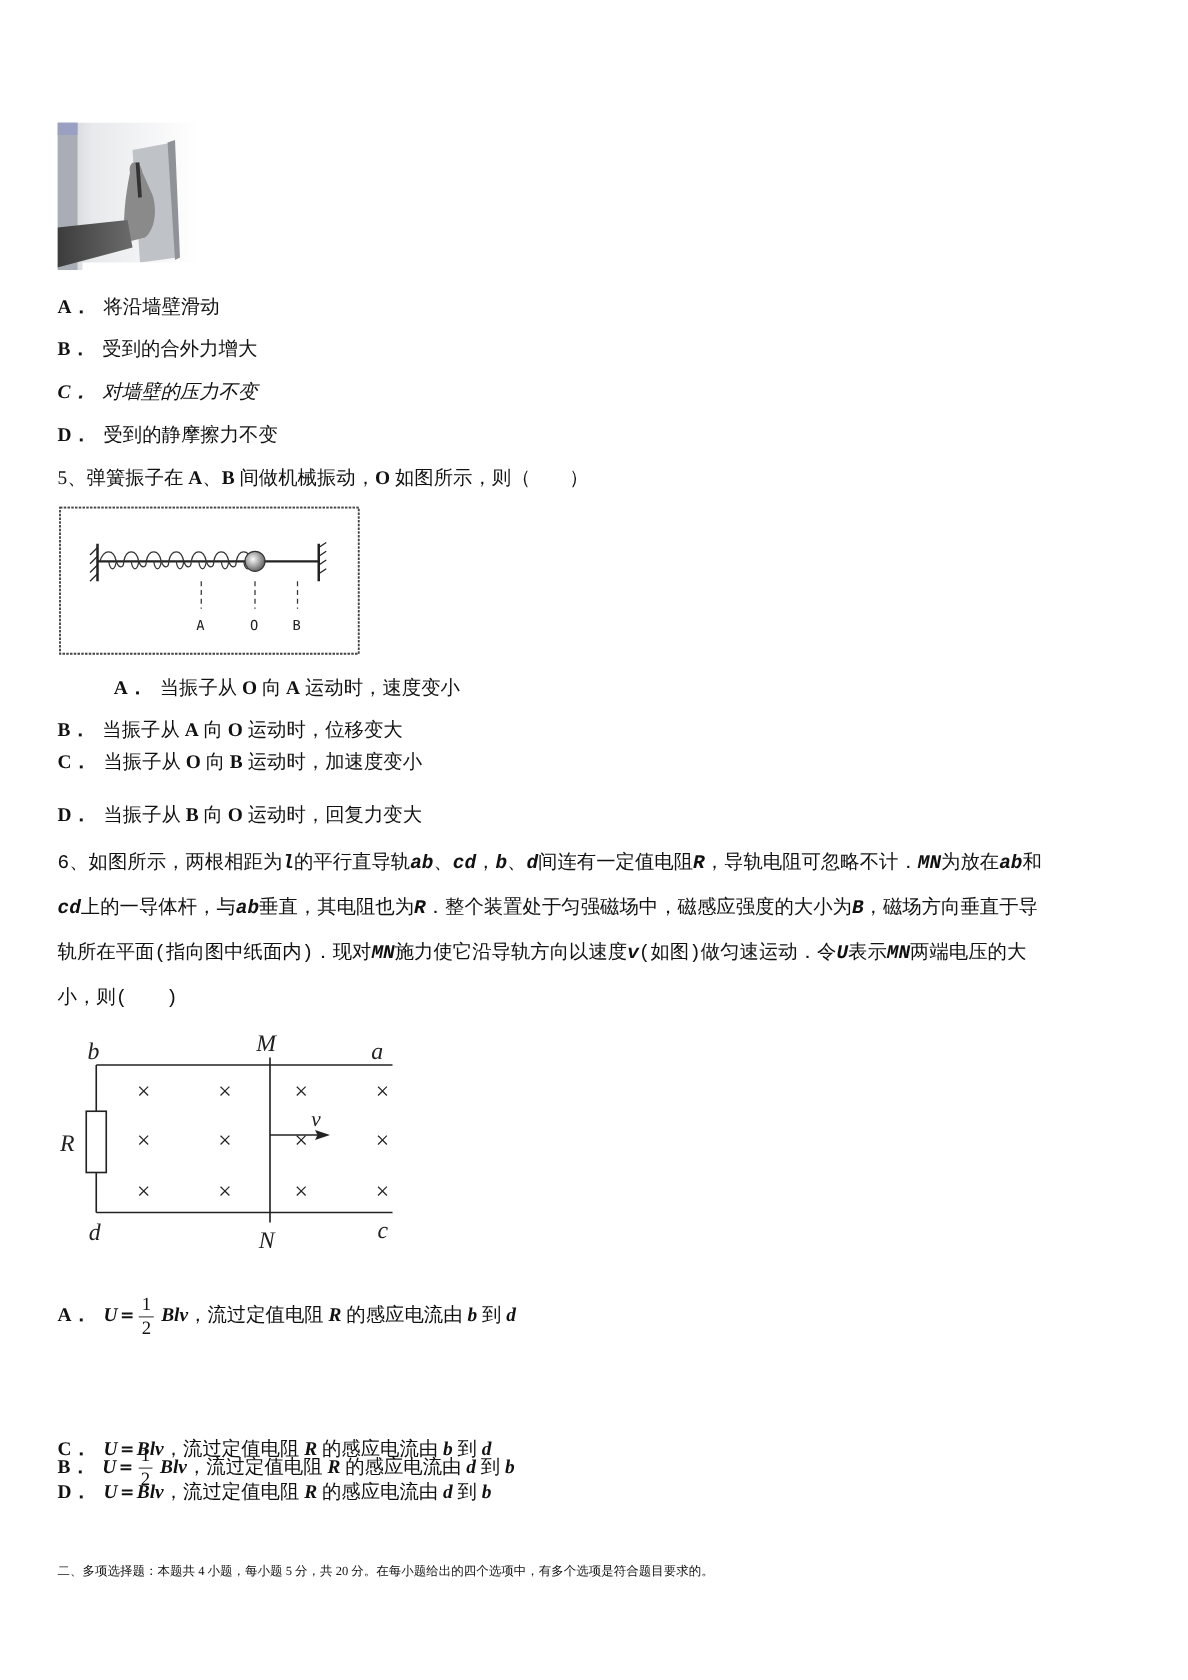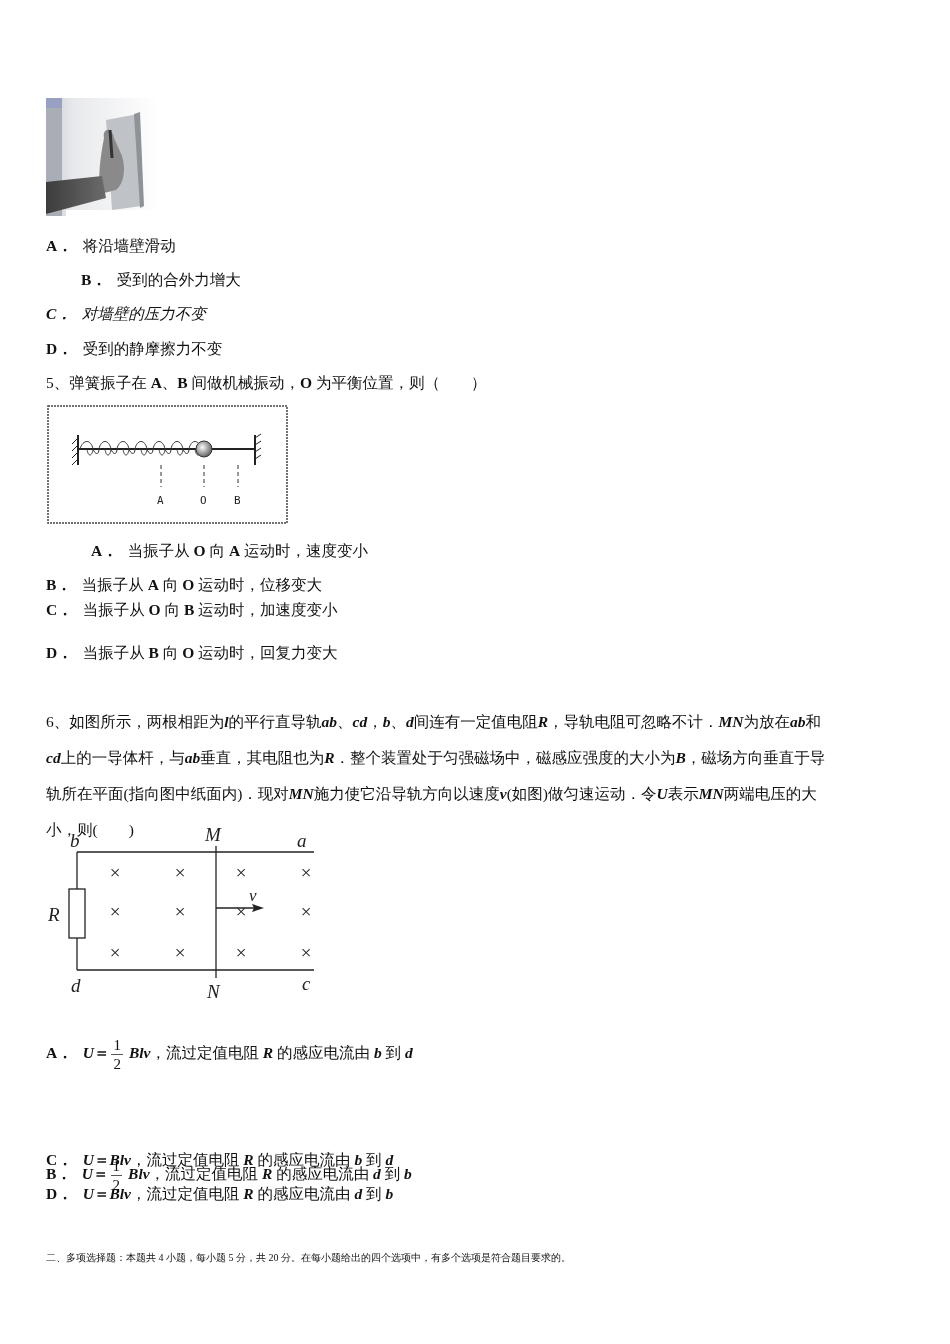--- a/index.html
+++ b/index.html
@@ -39,35 +39,35 @@
     <path d="M58,40 C56,30 66,28 68,40 L76,58 C80,70 78,86 70,92 L54,96 C52,80 54,60 58,40 Z" fill="#8a8a8a"></path>
     <path d="M64,32 L66,60" stroke="#333" stroke-width="3"></path>
     <path d="M0,84 L56,78 L60,100 L0,116 Z" fill="url(#sleeve)"></path>
     <rect x="20" y="112" width="90" height="6" fill="#fff"></rect>
   </svg>
 </div>
 
 <div class="line" style="top:236px;">
   <span class="lbl">A．</span><span>将沿墙壁滑动</span>
 </div>
-<div class="line" style="top:270px;margin-left:35px;">
+<div class="line" style="top:270px;">
   <span class="lbl">B．</span><span>受到的合外力增大</span>
 </div>
 <div class="line" style="top:304px;font-style:italic;">
   <span class="lbl">C．</span><span>对墙壁的压力不变</span>
 </div>
 <div class="line" style="top:339px;">
   <span class="lbl">D．</span><span>受到的静摩擦力不变</span>
 </div>
 
 <div class="line" style="top:373px;">
   <span>5、</span><span>弹簧振子在</span>
   <span class="b">A</span><span>、</span><span class="b">B</span>
   <span>间做机械振动，</span><span class="b">O</span>
-  <span>为平衡位置，则（　　）</span>
+  <span>如图所示，则（　　）</span>
 </div>
 
 <div class="fig" style="left:47px; top:405px; width:242px; height:120px;">
   <svg width="242" height="120" viewBox="0 0 242 120">
     <rect x="1" y="1" width="239" height="117" fill="#fff" stroke="#444" stroke-width="1.5" stroke-dasharray="2,1"></rect>
 
     <g>
       <line x1="31" y1="30" x2="31" y2="60" stroke="#222" stroke-width="2"></line>
       <line x1="31" y1="33" x2="25" y2="39" stroke="#222" stroke-width="1"></line>
       <line x1="31" y1="40" x2="25" y2="46" stroke="#222" stroke-width="1"></line>
@@ -121,21 +121,21 @@
   <span class="lbl">C．</span><span>当振子从</span>
   <span class="b">O</span> <span>向</span>
   <span class="b">B</span> <span>运动时，加速度变小</span>
 </div>
 <div class="line" style="top:643px;">
   <span class="lbl">D．</span><span>当振子从</span>
   <span class="b">B</span> <span>向</span>
   <span class="b">O</span> <span>运动时，回复力变大</span>
 </div>
 
-<div class="para" style="top:704px;">
+<div class="para" style="top:672px;font-family:Liberation Mono, monospace;">
   <span>6、</span><span>如图所示，两根相距为</span><span class="bi">l</span><span>的平行直导轨</span><span class="bi">ab</span><span>、</span><span class="bi">cd</span><span>，</span><span class="bi">b</span><span>、</span><span class="bi">d</span><span>间连有一定值电阻</span><span class="bi">R</span><span>，导轨电阻可忽略不计．</span><span class="bi">MN</span><span>为放在</span><span class="bi">ab</span><span>和</span><br>
   <span class="bi">cd</span><span>上的一导体杆，与</span><span class="bi">ab</span><span>垂直，其电阻也为</span><span class="bi">R</span><span>．整个装置处于匀强磁场中，磁感应强度的大小为</span><span class="bi">B</span><span>，磁场方向垂直于导</span><br>
   <span>轨所在平面(指向图中纸面内)．现对</span><span class="bi">MN</span><span>施力使它沿导轨方向以速度</span><span class="bi">v</span><span>(如图)做匀速运动．令</span><span class="bi">U</span><span>表示</span><span class="bi">MN</span><span>两端电压的大</span><br>
   <span>小，则(　　)</span>
 </div>
 
 <div class="fig" style="left:44px; top:822px; width:280px; height:185px;">
   <svg width="280" height="185" viewBox="0 0 280 185" font-family="Liberation Serif, serif" font-style="italic">
 
     <line x1="33" y1="30" x2="270" y2="30" stroke="#222" stroke-width="1.3"></line>

